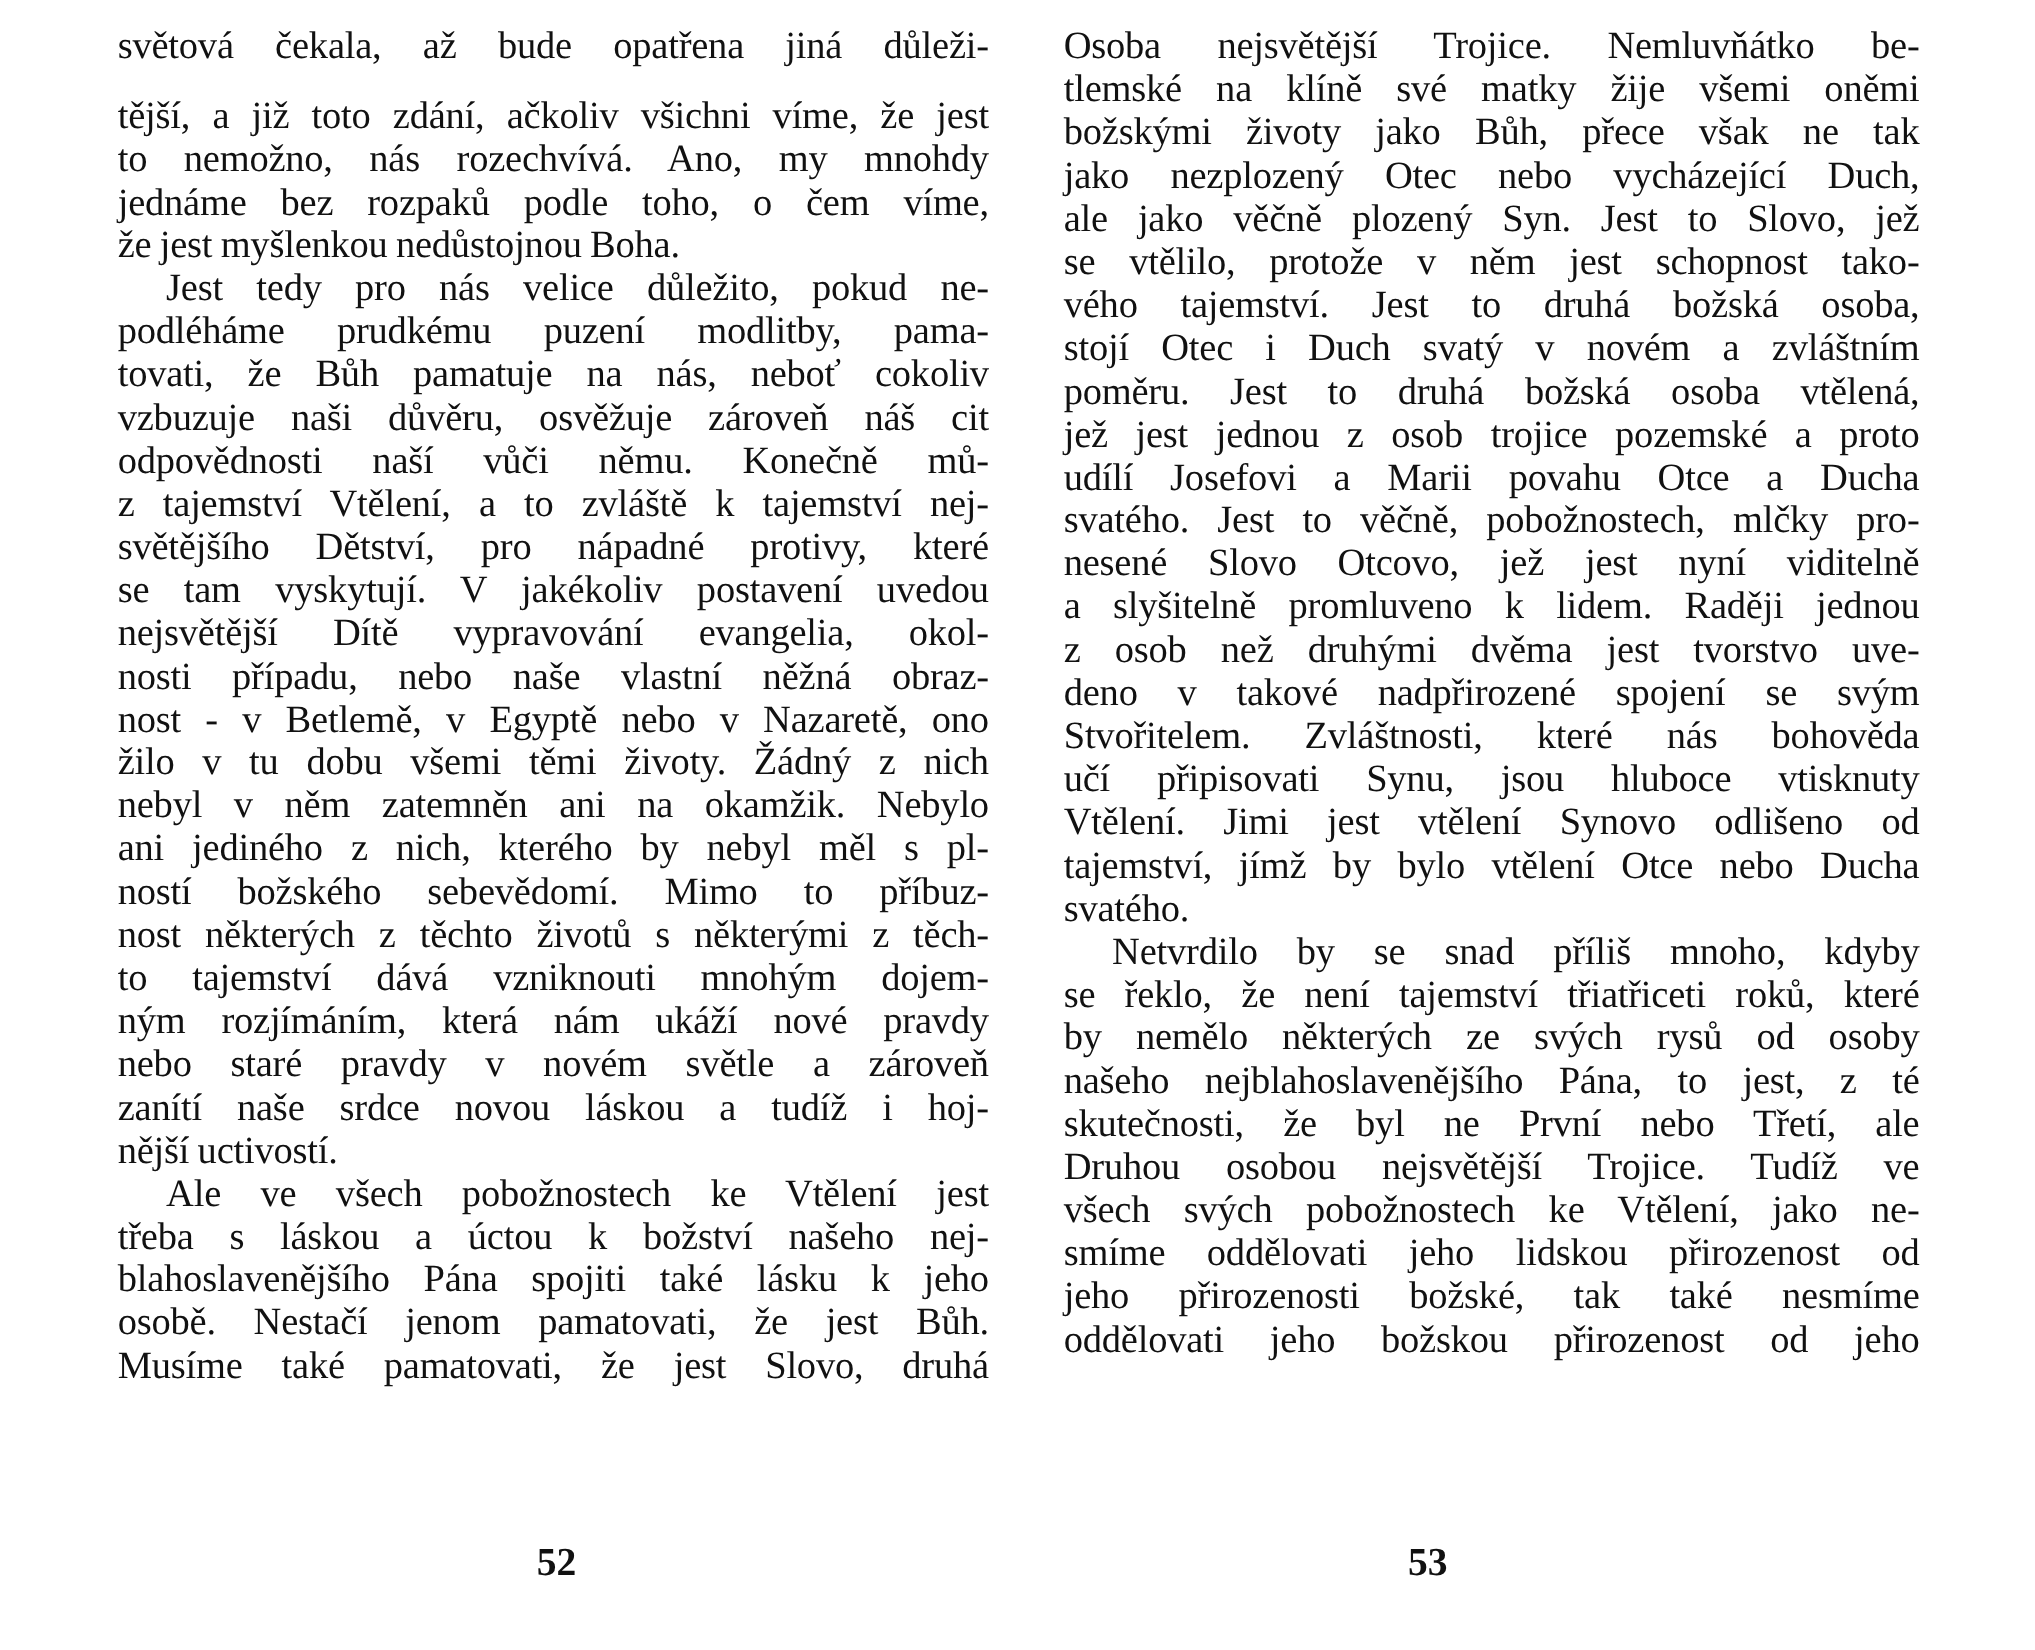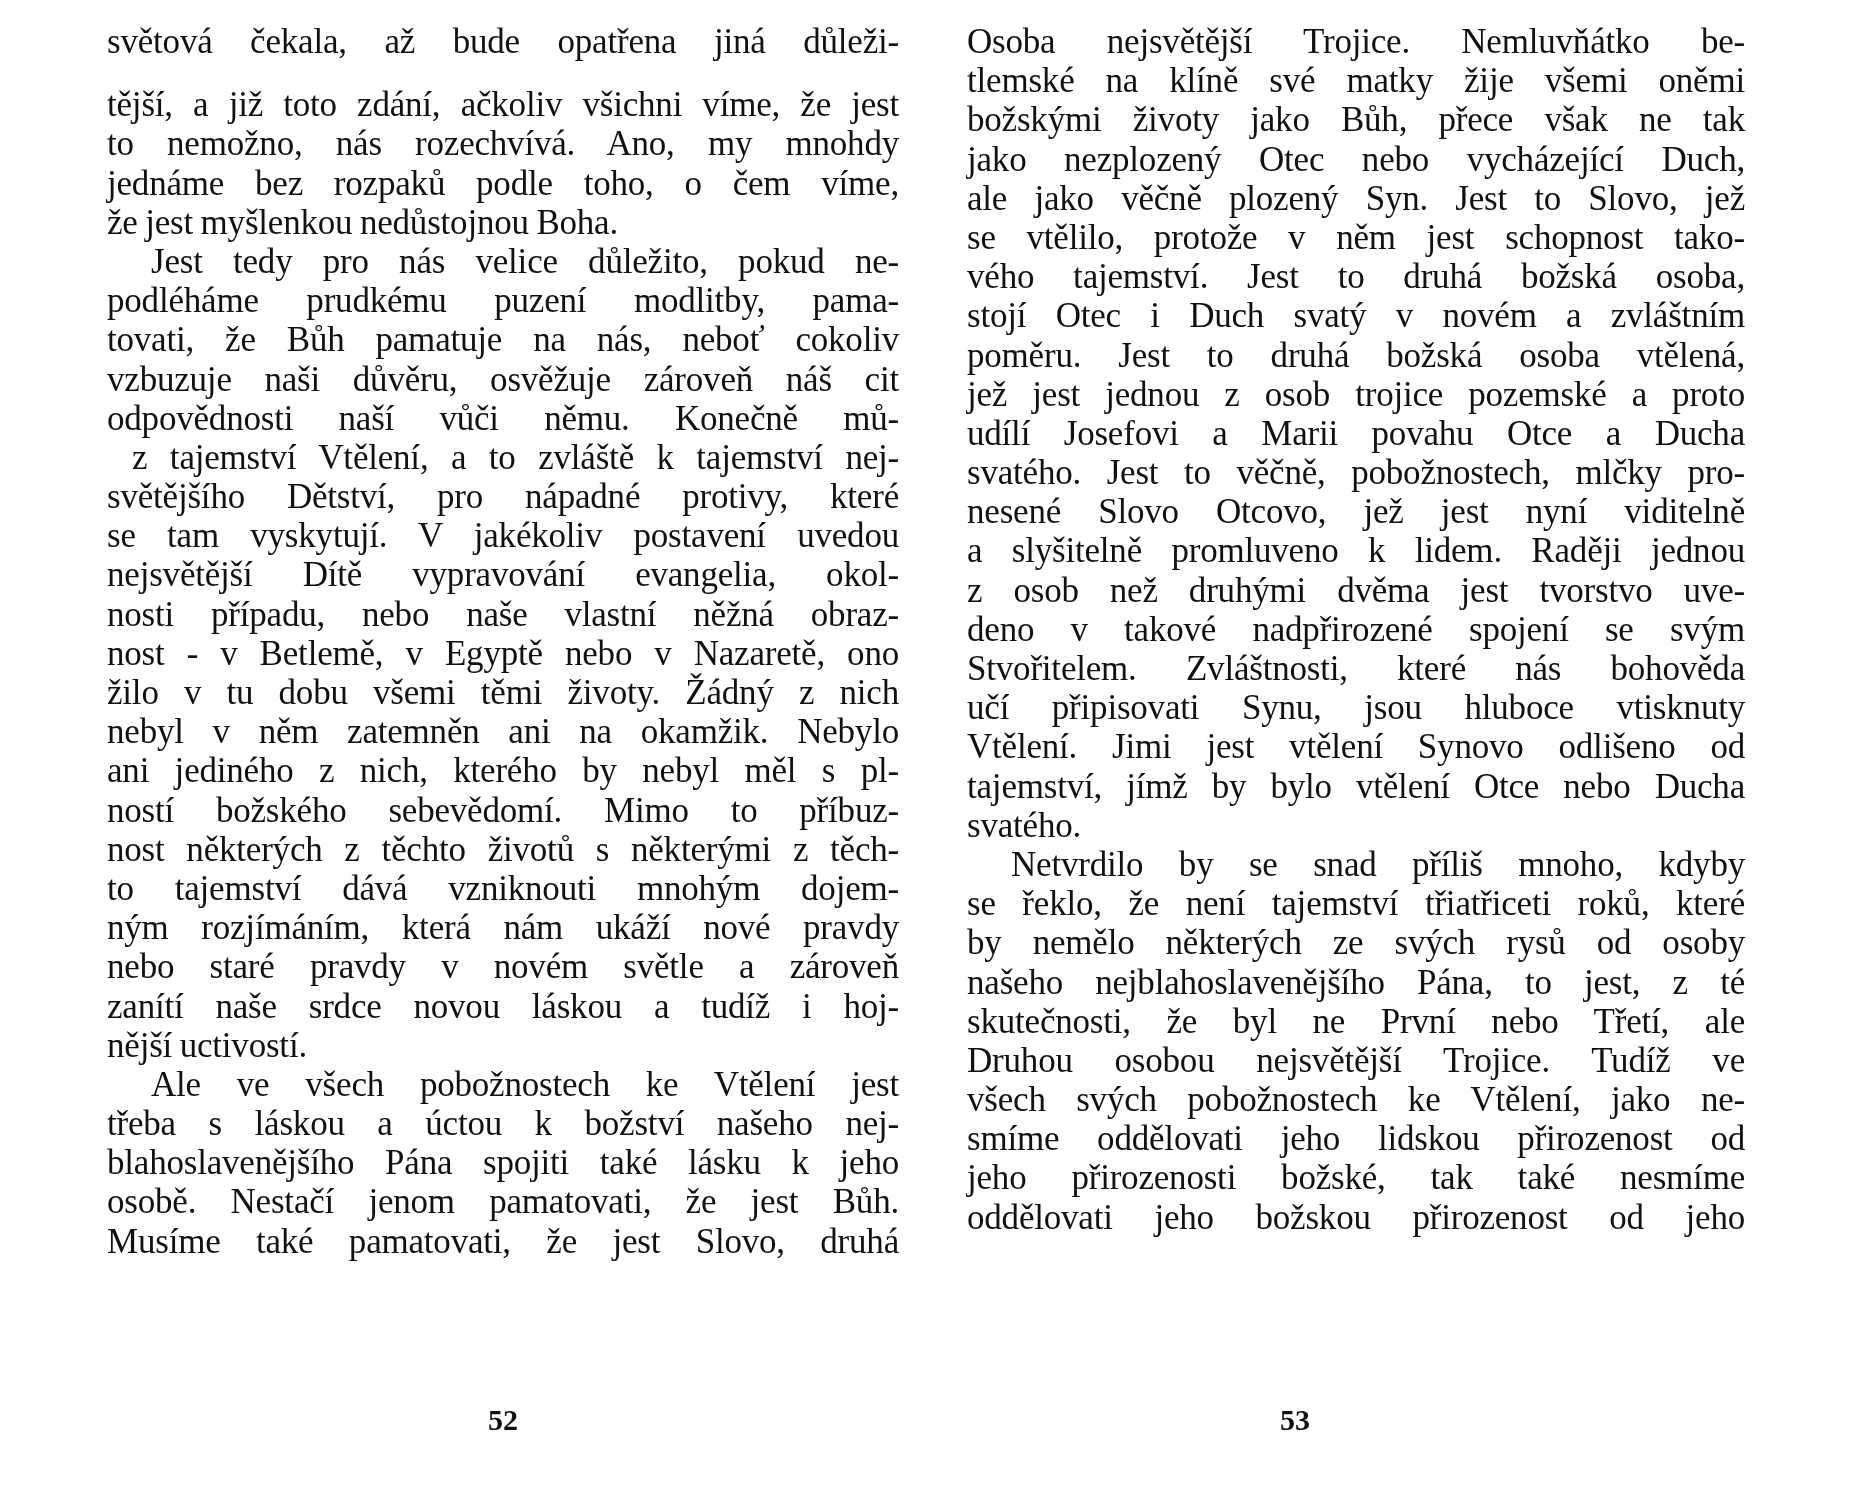--- a/index.html
+++ b/index.html
@@ -34,42 +34,42 @@
   }
   .line.last {
     text-align-last: left;
   }
   .line.indent {
     padding-left: 44px;
   }
   .page-number {
     position: absolute;
     top: 1400px;
-    font-size: 30px;
+    font-size: 36px;
     line-height: 40px;
     font-weight: bold;
   }
   .pn-left { left: 488px; }
   .pn-right { left: 1280px; }
 </style>
 </head>
 <body>
 
 <div class="page page-left" id="left-page">
     <span class="line" style="white-space: normal;">světová čekala, až bude opatřena jiná důleži-</span>
     <span class="line" style="white-space: normal; margin-top: 24px;">tější, a již toto zdání, ačkoliv všichni víme, že jest</span>
     <span class="line" style="white-space: normal;">to nemožno, nás rozechvívá. Ano, my mnohdy</span>
     <span class="line" style="white-space: normal;">jednáme bez rozpaků podle toho, o čem víme,</span>
     <span class="line last" style="white-space: nowrap;">že jest myšlenkou nedůstojnou Boha.</span>
     <span class="line indent" style="white-space: normal;">Jest tedy pro nás velice důležito, pokud ne-</span>
     <span class="line" style="white-space: normal;">podléháme prudkému puzení modlitby, pama-</span>
     <span class="line" style="white-space: normal;">tovati, že Bůh pamatuje na nás, neboť cokoliv</span>
     <span class="line" style="white-space: normal;">vzbuzuje naši důvěru, osvěžuje zároveň náš cit</span>
     <span class="line" style="white-space: normal;">odpovědnosti naší vůči němu. Konečně mů-</span>
-    <span class="line" style="white-space: normal; margin-left: 25px;">z tajemství Vtělení, a to zvláště k tajemství nej-</span>
+    <span class="line" style="white-space: normal;">z tajemství Vtělení, a to zvláště k tajemství nej-</span>
     <span class="line" style="white-space: normal;">světějšího Dětství, pro nápadné protivy, které</span>
     <span class="line" style="white-space: normal;">se tam vyskytují. V jakékoliv postavení uvedou</span>
     <span class="line" style="white-space: normal;">nejsvětější Dítě vypravování evangelia, okol-</span>
     <span class="line" style="white-space: normal;">nosti případu, nebo naše vlastní něžná obraz-</span>
     <span class="line" style="white-space: normal;">nost - v Betlemě, v Egyptě nebo v Nazaretě, ono</span>
     <span class="line" style="white-space: normal;">žilo v tu dobu všemi těmi životy. Žádný z nich</span>
     <span class="line" style="white-space: normal;">nebyl v něm zatemněn ani na okamžik. Nebylo</span>
     <span class="line" style="white-space: normal;">ani jediného z nich, kterého by nebyl měl s pl-</span>
     <span class="line" style="white-space: normal;">ností božského sebevědomí. Mimo to příbuz-</span>
     <span class="line" style="white-space: normal;">nost některých z těchto životů s některými z těch-</span>

